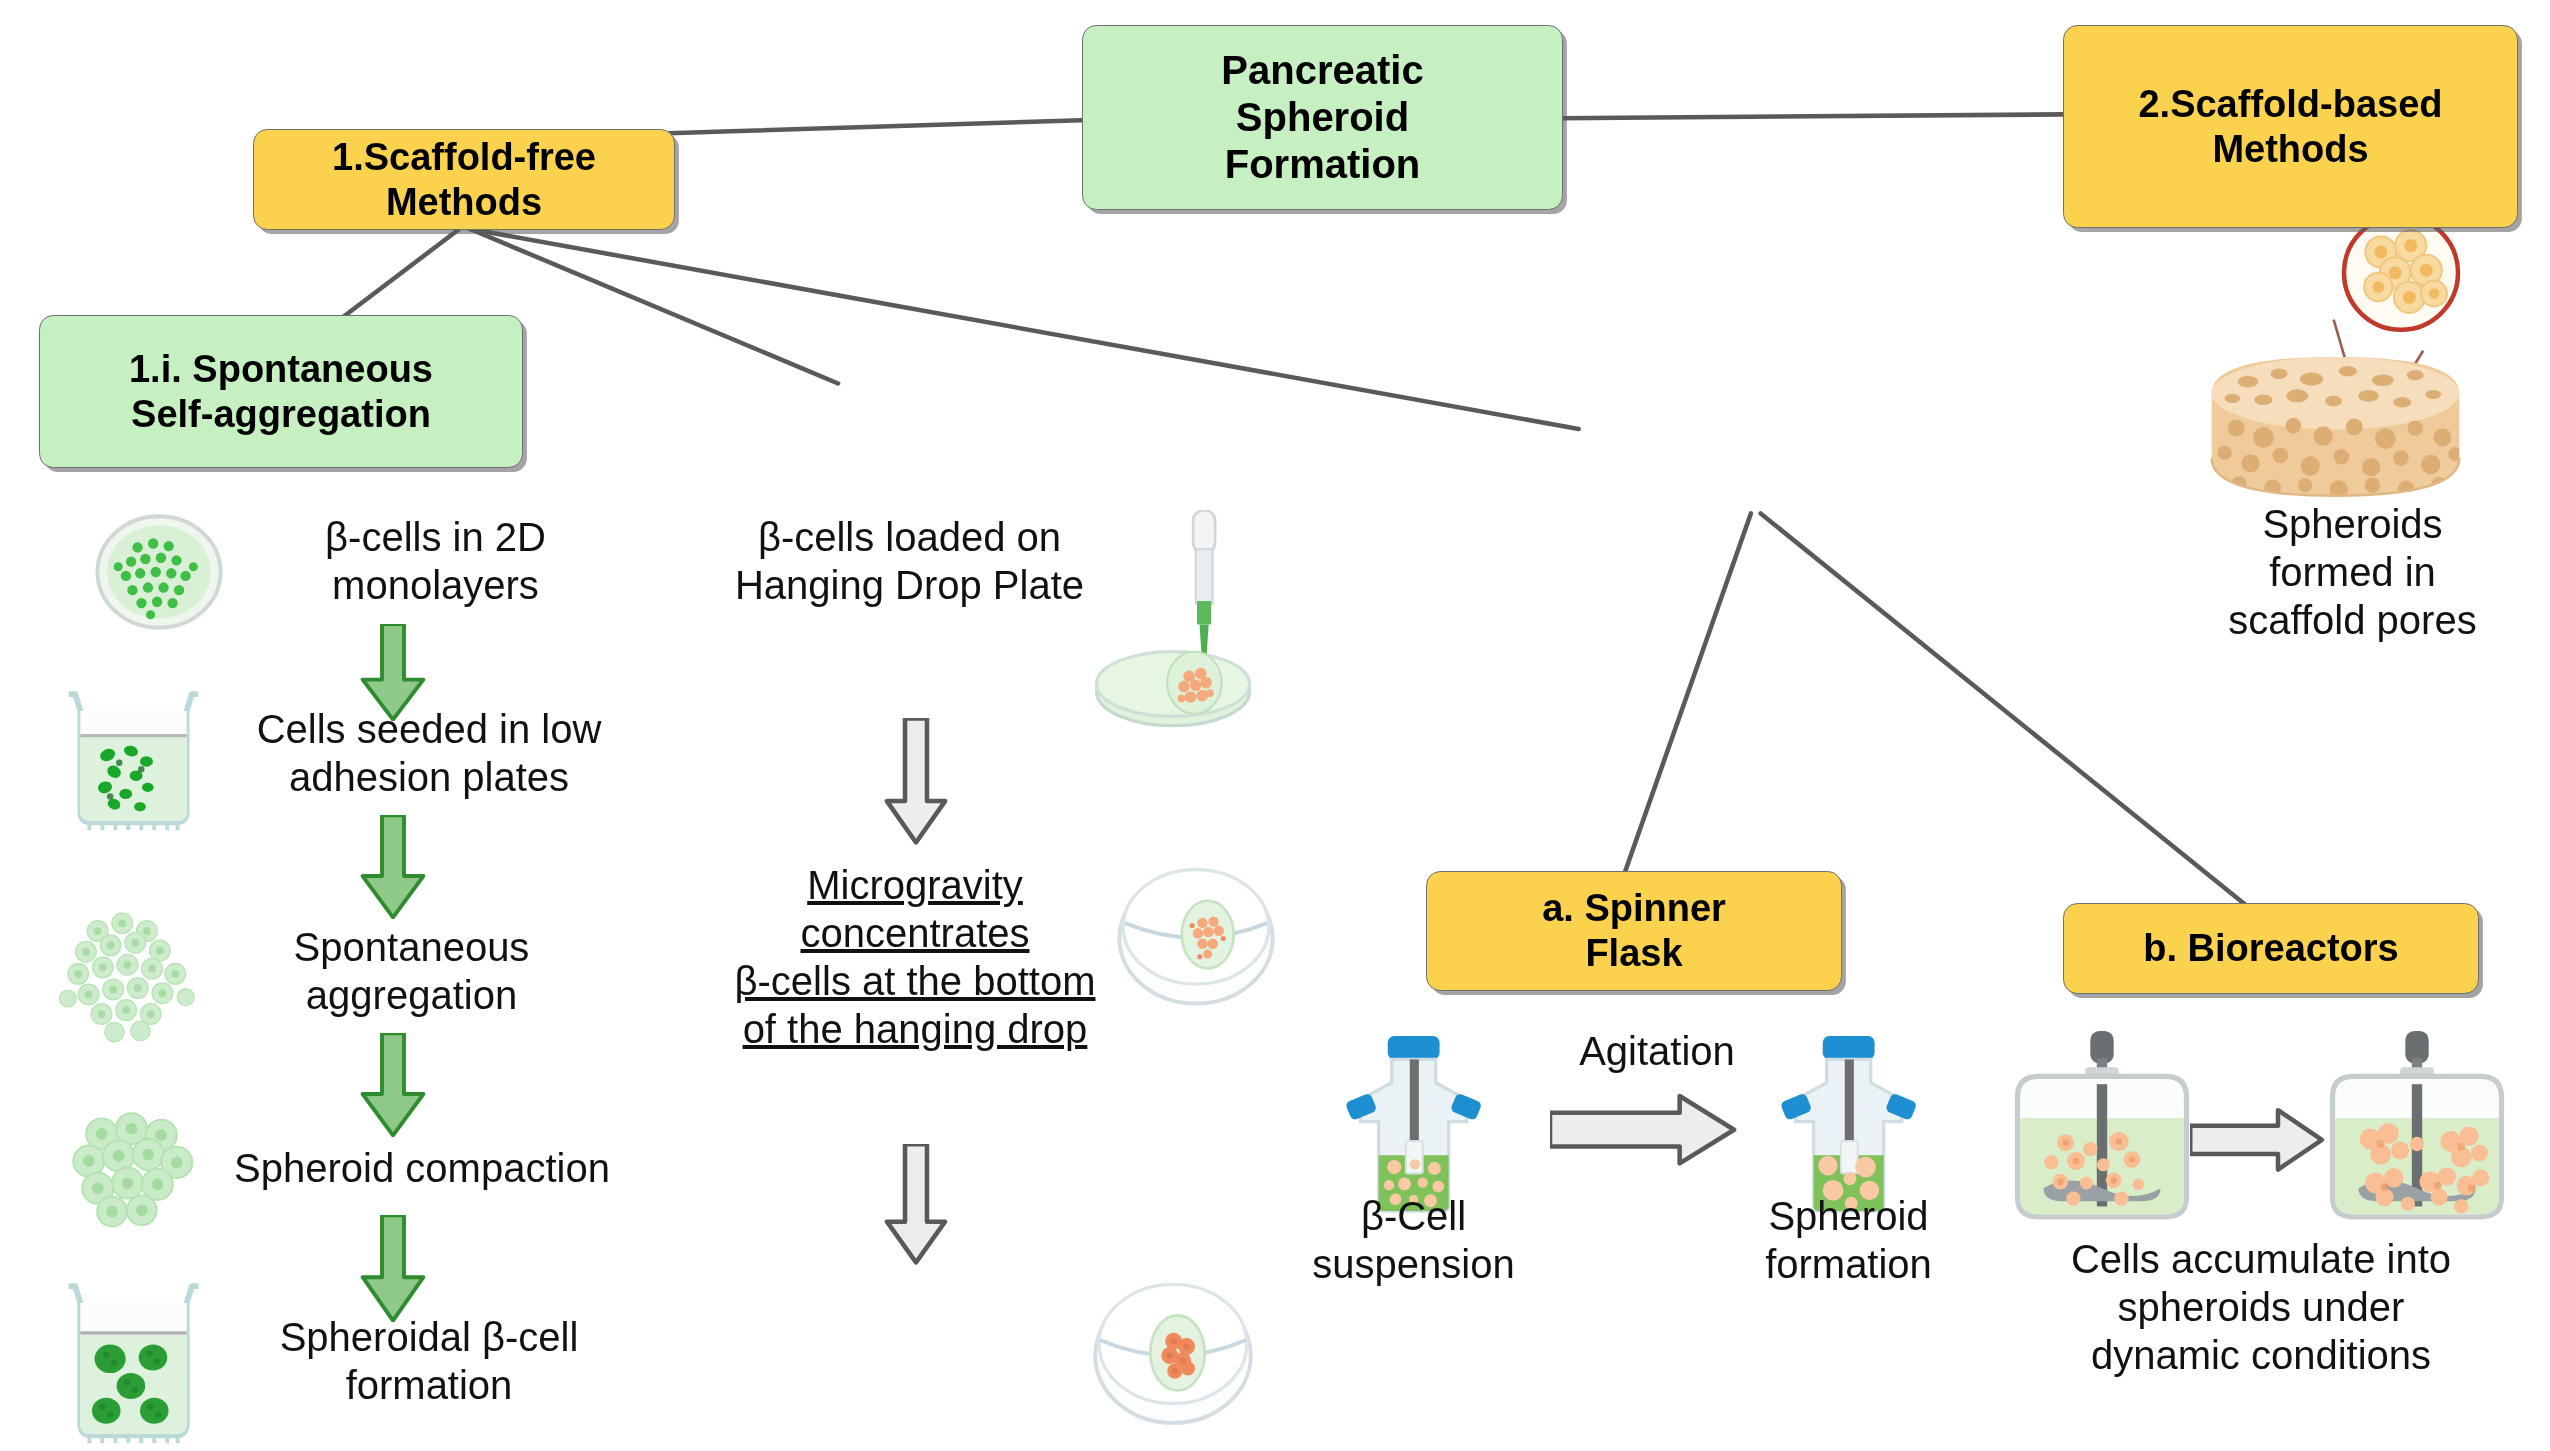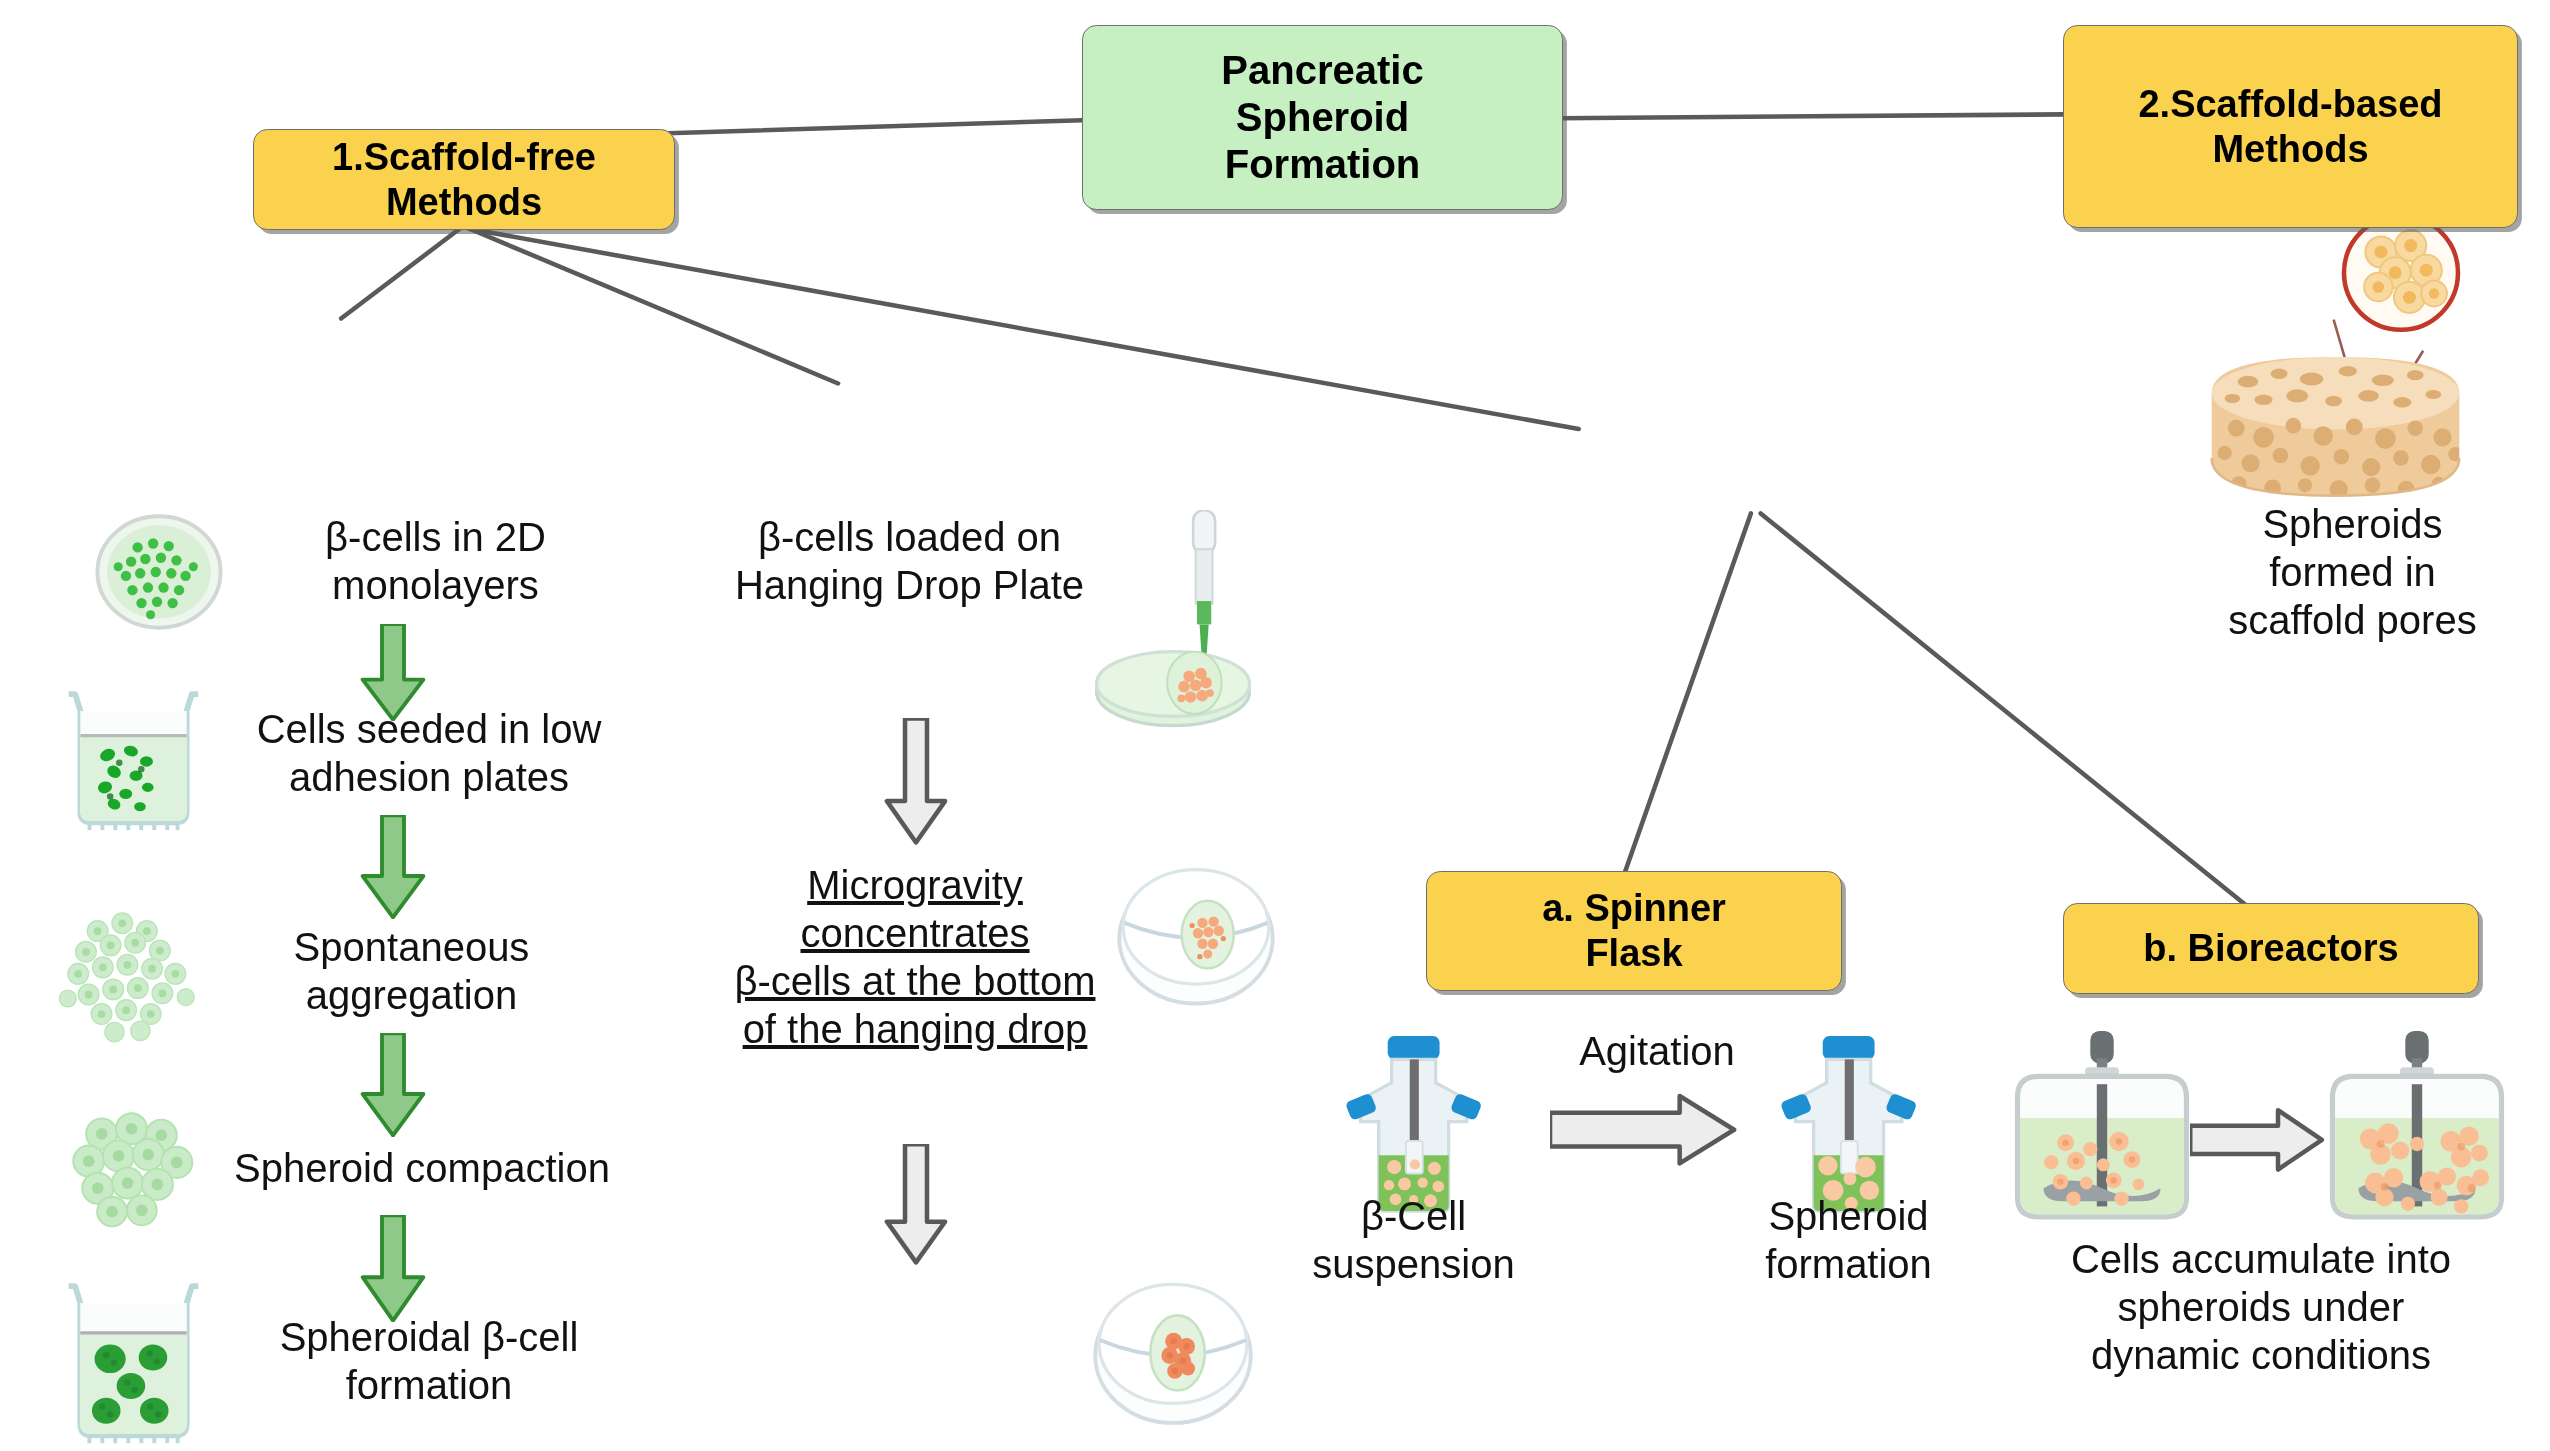--- a/index.html
+++ b/index.html
@@ -71,20 +71,24 @@
   <div class="node yellow" style="left:253px;top:129px;width:422px;height:101px;font-size:38px;">
     <span style="white-space:pre-line;">1.Scaffold-free
 Methods</span>
   </div>
 
   <div class="node yellow" style="left:2063px;top:25px;width:455px;height:203px;font-size:38px;">
     <span style="white-space:pre-line;">2.Scaffold-based
 Methods</span>
   </div>
 
+  <div class="node green" style="left:39px;top:315px;width:484px;height:153px;font-size:38px;">
+    <span style="white-space:pre-line;">1.i. Spontaneous
+Self-aggregation</span>
+  </div>
 
 
 
   <div class="node yellow" style="left:1426px;top:871px;width:416px;height:120px;font-size:38px;">
     <span style="white-space:pre-line;">a. Spinner
 Flask</span>
   </div>
 
   <div class="node yellow" style="left:2063px;top:903px;width:416px;height:91px;font-size:38px;">
     <span style="white-space:pre-line;">b. Bioreactors</span>

